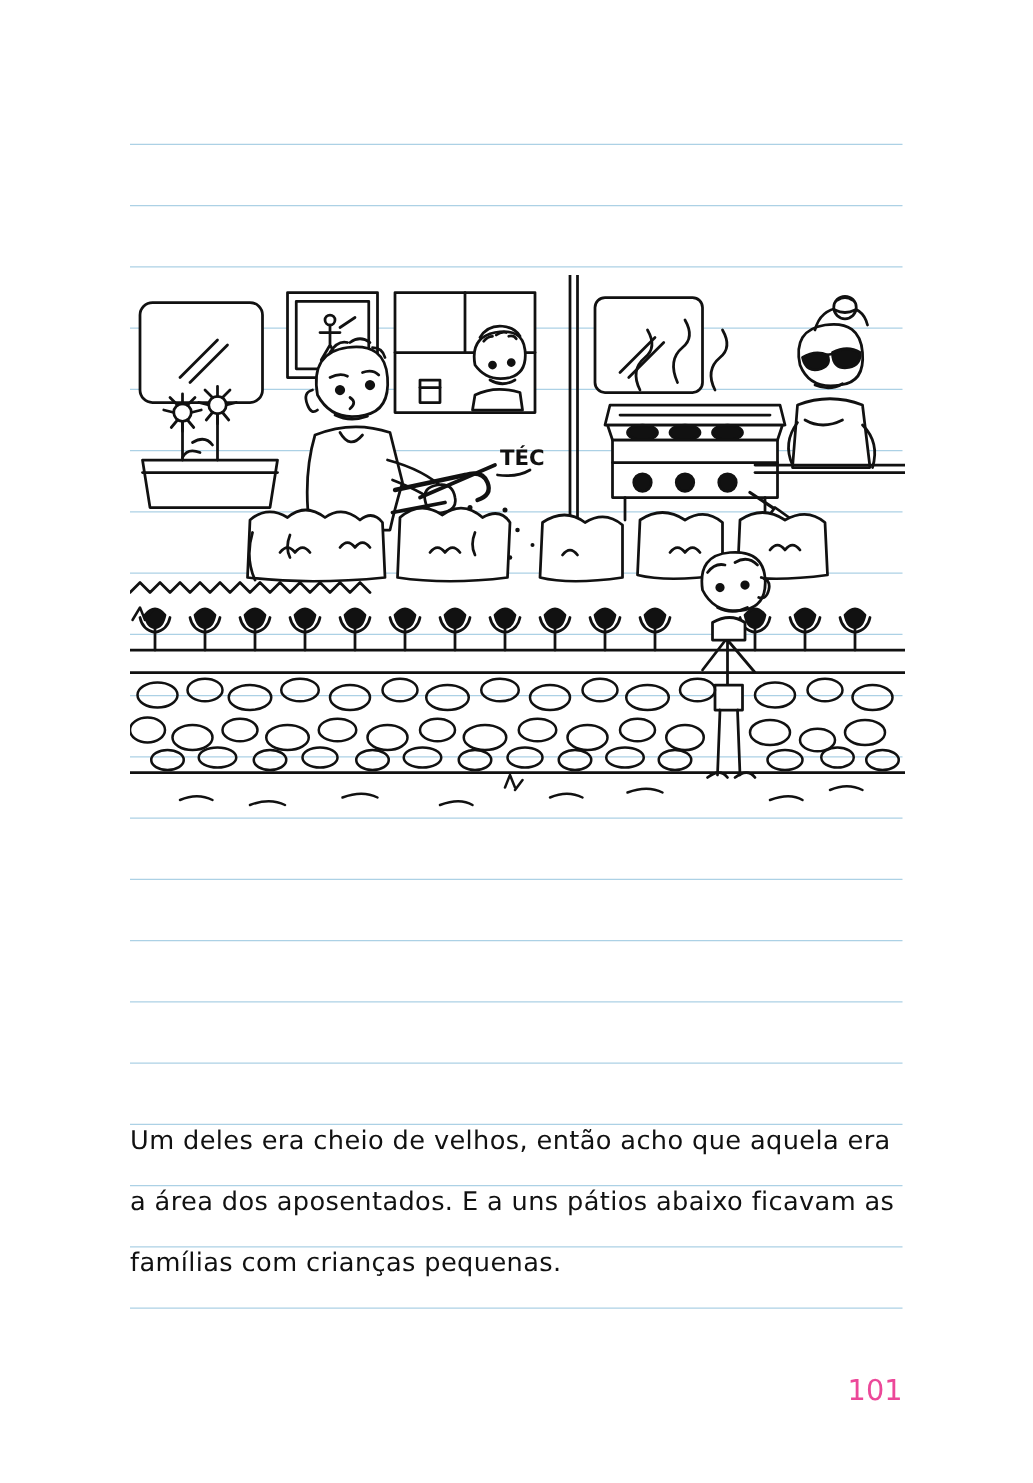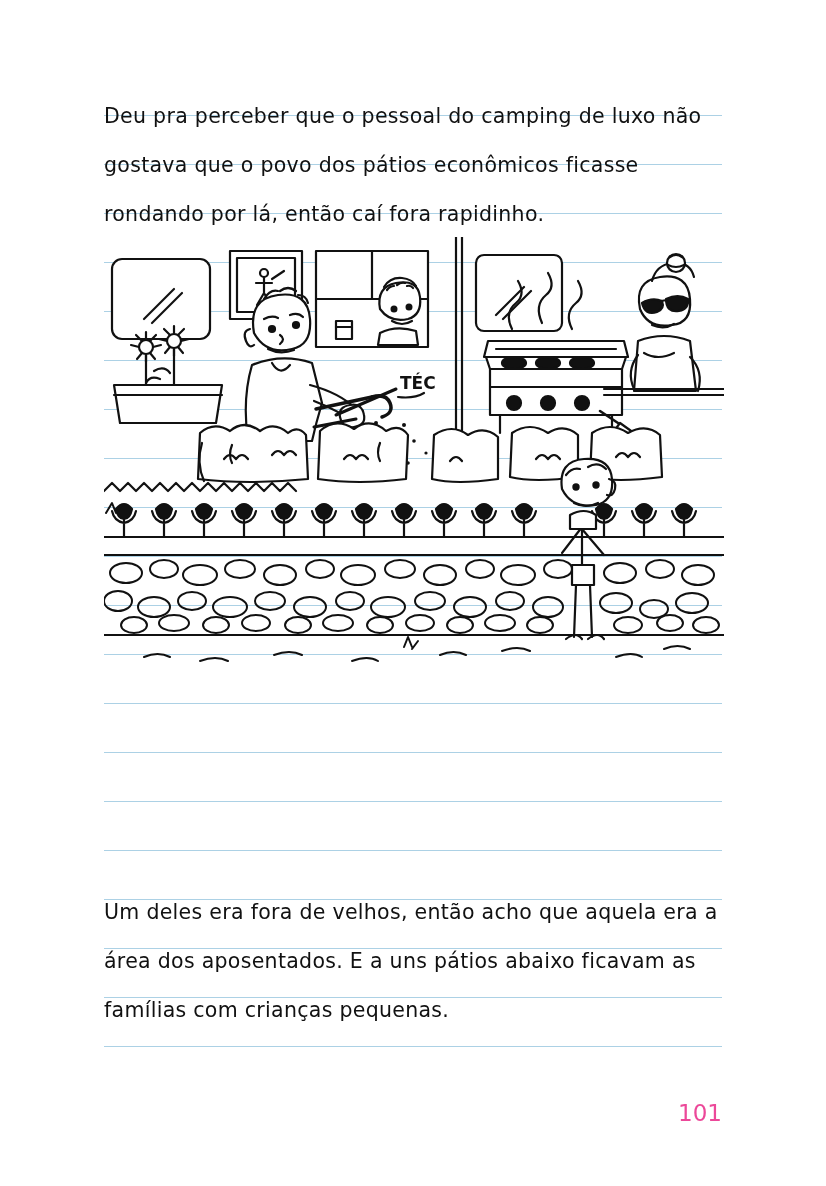--- a/index.html
+++ b/index.html
@@ -55,21 +55,21 @@
     text-align: right;
     font-size: 23px;
     color: #ec4899;
     font-family: "DejaVu Sans", sans-serif;
   }
 
   
   #illustration {
     position: absolute;
     left: 104px;
-    top: 237px;
+    top: 220px;
     width: 620px;
     height: 460px;
   }
   #illustration svg { display: block; }
 </style>
 </head>
 <body>
 
 <div id="page">
 
@@ -87,21 +87,20 @@
   <div class="rule" style="top:654px"></div>
   <div class="rule" style="top:703px"></div>
   <div class="rule" style="top:752px"></div>
   <div class="rule" style="top:801px"></div>
   <div class="rule" style="top:850px"></div>
   <div class="rule" style="top:899px"></div>
   <div class="rule" style="top:948px"></div>
   <div class="rule" style="top:997px"></div>
   <div class="rule" style="top:1046px"></div>
 
-  <div class="para" id="para-1">Deu pra perceber que o pessoal do camping de luxo não gostava que o povo dos pátios econômicos ficasse rondando por lá, então caí fora rapidinho.</div>
 
   <div id="illustration">
     <svg viewBox="0 0 620 460" width="620" height="460" xmlns="http://www.w3.org/2000/svg" fill="none" stroke="#111" stroke-width="2.2" stroke-linecap="round" stroke-linejoin="round">
 
       <rect x="8" y="22" width="98" height="80" rx="10" fill="#fff"></rect>
       <line x1="40" y1="82" x2="70" y2="52"></line>
       <line x1="48" y1="86" x2="78" y2="56"></line>
 
       <rect x="126" y="14" width="72" height="68" fill="#fff"></rect>
       <rect x="133" y="21" width="58" height="54" fill="#fff"></rect>
@@ -386,17 +385,17 @@
       <path d="M300 410 l4 -10 l4 10 M308 412 l6 -8" stroke-width="2"></path>
       <path d="M336 418 q14 -6 26 0" stroke-width="2"></path>
       <path d="M398 414 q16 -6 28 0" stroke-width="2"></path>
       <path d="M512 420 q16 -6 26 0" stroke-width="2"></path>
       <path d="M560 412 q14 -6 26 0" stroke-width="2"></path>
       <path d="M2 276 l6 -10 l4 10 l6 -8" stroke-width="2"></path>
     </svg>
   </div>
 
 
-  <div class="para" id="para-3">Um deles era fora de velhos, então acho que aquela era a área dos aposentados. E a uns pátios abaixo ficavam as famílias com crianças pequenas.</div>
+  <div class="para" id="para-3">Um deles era cheio de velhos, então acho que aquela era a área dos aposentados. E a uns pátios abaixo ficavam as famílias com crianças pequenas.</div>
 
   <div id="page-number">101</div>
 
 </div>
 
 </body></html>

